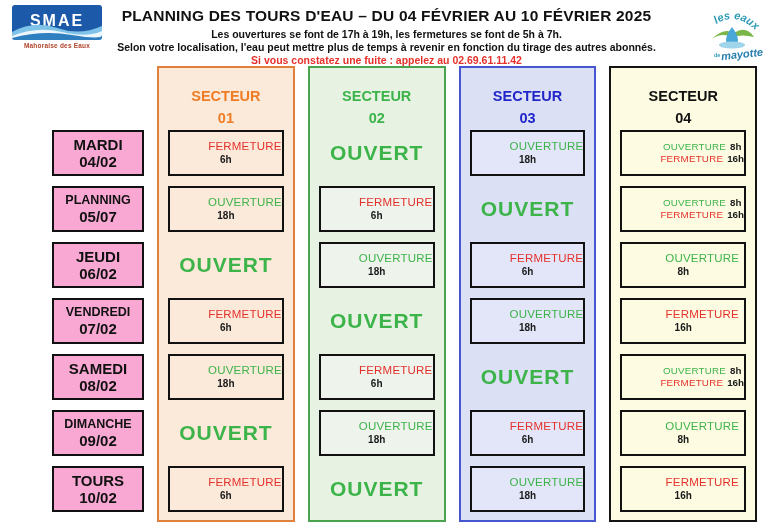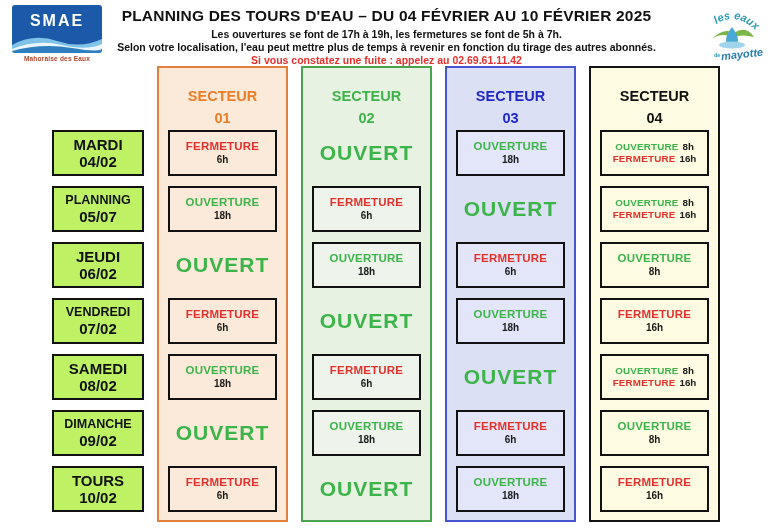--- a/index.html
+++ b/index.html
@@ -9,41 +9,41 @@
 
   
   .hdr { position:relative; height:66px; }
   .hdr-text { padding:7px 110px 0 115px; text-align:center; }
   .title { font-size:15.5px; font-weight:bold; color:#111; letter-spacing:.2px; }
   .sub { font-size:10.5px; font-weight:bold; color:#111; margin-top:3px; }
   .sub2 { font-size:10.5px; font-weight:bold; color:#111; margin-top:1px; }
   .alert { font-size:10.5px; font-weight:bold; margin-top:1px; }
 
   .logo-smae { position:absolute; left:10px; top:5px; width:94px; text-align:center; }
-  .smae-sq { position:relative; width:90px; height:48px; margin:0 auto; background:#1c5aa9; border-radius:3px; overflow:hidden; display:flex; align-items:flex-start; justify-content:center; }
+  .smae-sq { position:relative; width:90px; height:35px; margin:0 auto; background:#1c5aa9; border-radius:3px; overflow:hidden; display:flex; align-items:flex-start; justify-content:center; }
   .smae-word { color:#fff; font-weight:bold; font-size:16px; letter-spacing:2px; margin-top:7px; }
   .smae-wave { position:absolute; left:0; bottom:0; width:100%; height:22px; }
   .smae-caption { font-size:6.5px; font-weight:bold; color:#b0452c; margin-top:2px; letter-spacing:.2px; }
 
   .logo-mayotte { position:absolute; right:4px; top:1px; width:64px; height:64px; }
 
   
   .board { display:flex; gap:13px; padding:0 48px 0 52px; }
   .day-col { width:92px; min-width:92px; margin-top:64px; display:flex; flex-direction:column; gap:10px; }
-  .day-box { height:46px; border:2px solid #111; background:#bef264; display:flex; flex-direction:column; align-items:center; justify-content:center; line-height:1.15; }
+  .day-box { height:46px; border:2px solid #111; background:#f9a8d4; display:flex; flex-direction:column; align-items:center; justify-content:center; line-height:1.15; }
   .day-name { font-weight:bold; font-size:15px; color:#111; }
   .day-name.small { font-size:12.5px; }
   .day-date { font-weight:bold; font-size:15px; color:#111; }
 
   .sector { flex:1; border:2px solid #000; display:flex; flex-direction:column; }
   .sec-head { height:62px; padding-top:17px; text-align:center; font-weight:bold; font-size:14.5px; line-height:1.55; }
   .cells { display:flex; flex-direction:column; gap:10px; padding:0 9px 8px; }
   .cell { height:46px; display:flex; flex-direction:column; align-items:center; justify-content:center; text-align:center; line-height:1.2; }
   .cell.boxed { border:2px solid #111; }
-  .word { font-weight:bold; font-size:11.5px; letter-spacing:.2px; }
+  .word { font-weight:normal; font-size:11.5px; letter-spacing:.2px;padding-left:38px; }
   .time { font-weight:bold; font-size:10px; color:#1a1a1a; }
   .open-label { font-weight:bold; font-size:21px; letter-spacing:1px; }
   .duoline { display:flex; gap:4px; align-items:baseline; justify-content:center; }
   .duoline .word { font-size:9.8px; }
   .duoline .time { font-size:9.8px; }
 </style>
 </head>
 <body>
 
 <div class="page">

